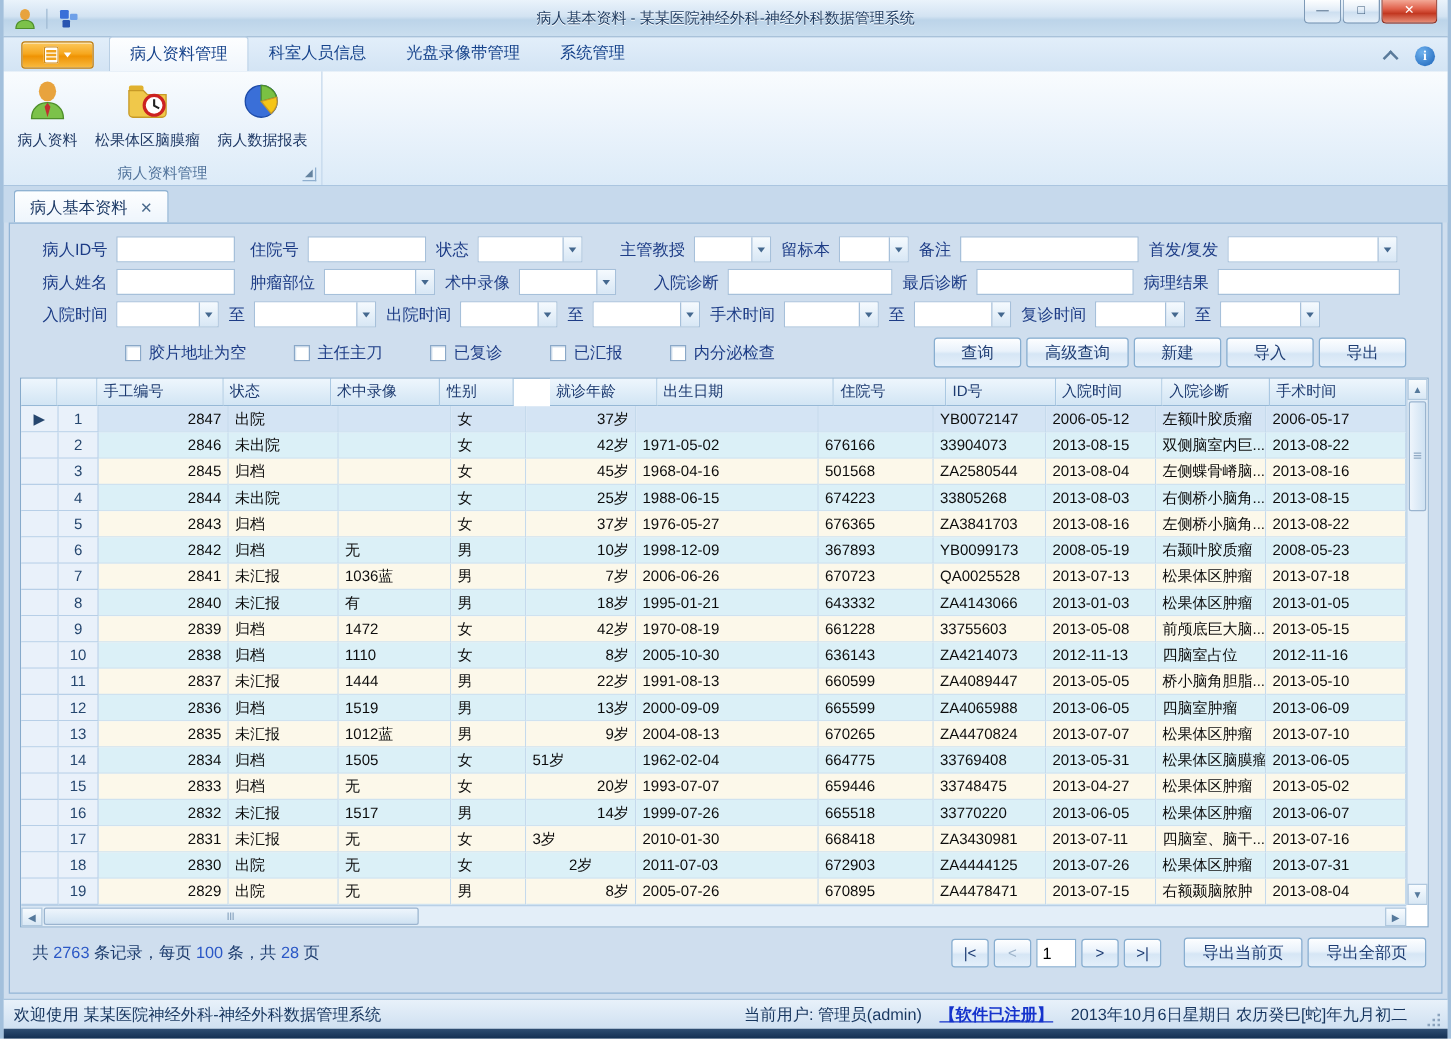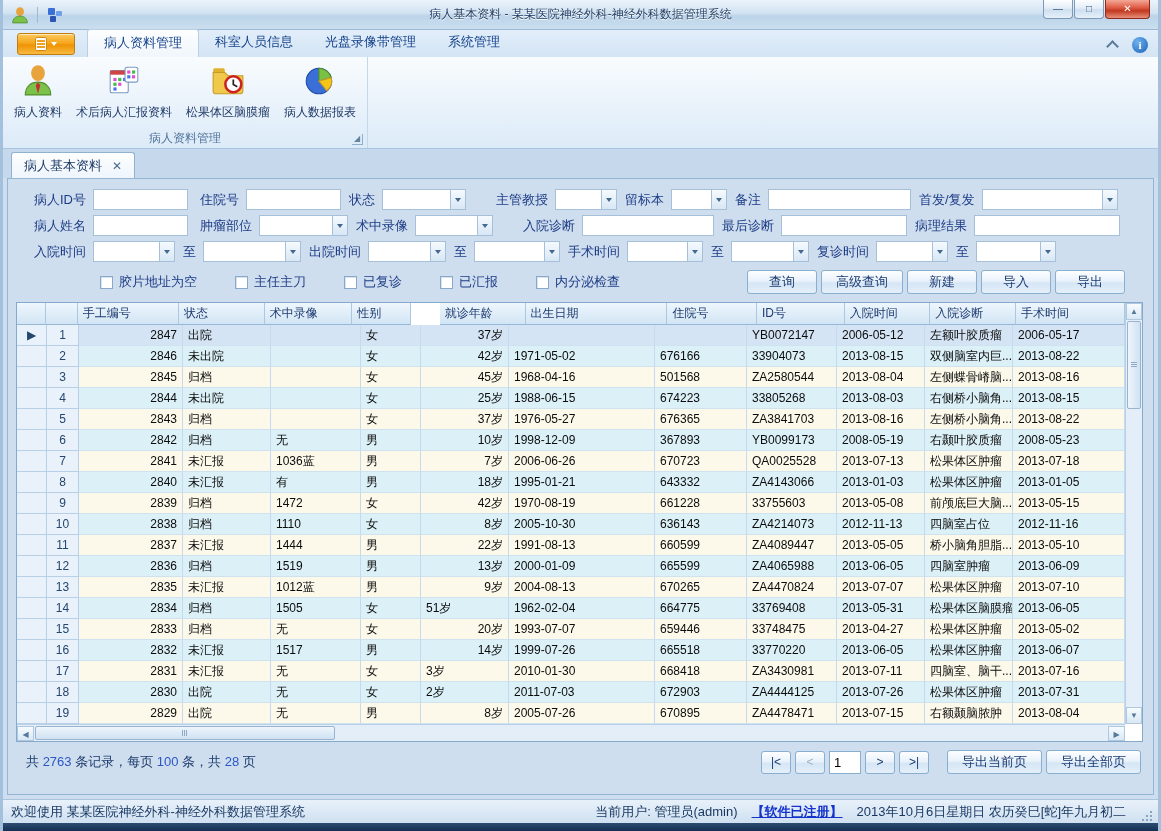--- a/index.html
+++ b/index.html
@@ -210,38 +210,20 @@
           <div class="rbtn">
             <span class="ricon"><svg viewBox="0 0 32 32">
                 <ellipse cx="16" cy="9.5" rx="6.5" ry="7.5" fill="#e8a33d"></ellipse>
                 <path d="M4 30c0-8 5.5-12 12-12s12 4 12 12z" fill="#7cc24a" stroke="#4e8f2a"></path>
                 <path d="M16 18l-2.2 3 2.2 8 2.2-8z" fill="#c23030"></path>
               </svg></span>
             <span class="rlabel">病人资料</span>
           </div>
           <div class="rbtn">
             <span class="ricon"><svg viewBox="0 0 32 32">
-                <rect x="3" y="7" width="17" height="21" rx="2" fill="#fff" stroke="#7a9ac0"></rect>
-                <rect x="3" y="7" width="17" height="4" fill="#cc4444"></rect>
-                <rect x="6" y="14" width="3" height="3" fill="#e14fd0"></rect>
-                <rect x="10.5" y="14" width="3" height="3" fill="#44bb44"></rect>
-                <rect x="15" y="14" width="3" height="3" fill="#4477ee"></rect>
-                <rect x="6" y="18.5" width="3" height="3" fill="#44bb44"></rect>
-                <rect x="10.5" y="18.5" width="3" height="3" fill="#e14fd0"></rect>
-                <rect x="6" y="23" width="3" height="3" fill="#4477ee"></rect>
-                <rect x="17" y="4" width="12" height="14" rx="2" fill="#fff" stroke="#7a9ac0"></rect>
-                <rect x="19" y="7" width="3" height="3" fill="#e14fd0"></rect>
-                <rect x="23.5" y="7" width="3" height="3" fill="#44bb44"></rect>
-                <rect x="19" y="11.5" width="3" height="3" fill="#4477ee"></rect>
-                <rect x="23.5" y="11.5" width="3" height="3" fill="#e14fd0"></rect>
-              </svg></span>
-            <span class="rlabel">术后病人汇报资料</span>
-          </div>
-          <div class="rbtn">
-            <span class="ricon"><svg viewBox="0 0 32 32">
                 <rect x="2" y="5" width="11" height="6" rx="1.5" fill="#e0b12f"></rect>
                 <path d="M2 9h11l3 3h14v14a3 3 0 0 1-3 3H5a3 3 0 0 1-3-3z" fill="#f0c84a" stroke="#c79a27"></path>
                 <circle cx="21" cy="20" r="7.5" fill="#fff" stroke="#cc2222" stroke-width="2.4"></circle>
                 <path d="M21 15.5v4.8l3.8 2" stroke="#222" stroke-width="1.6" fill="none"></path>
               </svg></span>
             <span class="rlabel">松果体区脑膜瘤</span>
           </div>
           <div class="rbtn">
             <span class="ricon"><svg viewBox="0 0 32 32">
                 <circle cx="15" cy="17" r="12" fill="#3a6fd8" stroke="#1d4ba8"></circle>
@@ -605,21 +587,21 @@
                 <div class="dcell" style="width: 112px;">2013-05-10</div>
               </div>
               <div class="grow r-cyan">
                 <div class="icell" style="width: 30px;"></div>
                 <div class="ncell" style="width: 32px;">12</div>
                 <div class="dcell" style="width: 104px; text-align: right;">2836</div>
                 <div class="dcell" style="width: 88px;">归档</div>
                 <div class="dcell" style="width: 90px;">1519</div>
                 <div class="dcell" style="width: 60px;">男</div>
                 <div class="dcell" style="width: 88px; text-align: right;">13岁</div>
-                <div class="dcell" style="width: 146px;">2000-01-09</div>
+                <div class="dcell" style="width: 146px;">2000-09-09</div>
                 <div class="dcell" style="width: 92px;">665599</div>
                 <div class="dcell" style="width: 90px;">ZA4065988</div>
                 <div class="dcell" style="width: 88px;">2013-06-05</div>
                 <div class="dcell" style="width: 88px;">四脑室肿瘤</div>
                 <div class="dcell" style="width: 112px;">2013-06-09</div>
               </div>
               <div class="grow r-cream">
                 <div class="icell" style="width: 30px;"></div>
                 <div class="ncell" style="width: 32px;">13</div>
                 <div class="dcell" style="width: 104px; text-align: right;">2835</div>
@@ -694,21 +676,21 @@
                 <div class="dcell" style="width: 88px;">四脑室、脑干...</div>
                 <div class="dcell" style="width: 112px;">2013-07-16</div>
               </div>
               <div class="grow r-cyan">
                 <div class="icell" style="width: 30px;"></div>
                 <div class="ncell" style="width: 32px;">18</div>
                 <div class="dcell" style="width: 104px; text-align: right;">2830</div>
                 <div class="dcell" style="width: 88px;">出院</div>
                 <div class="dcell" style="width: 90px;">无</div>
                 <div class="dcell" style="width: 60px;">女</div>
-                <div class="dcell" style="width: 88px; text-align: left;">2岁</div>
+                <div class="dcell" style="width: 88px; text-align: center;">2岁</div>
                 <div class="dcell" style="width: 146px;">2011-07-03</div>
                 <div class="dcell" style="width: 92px;">672903</div>
                 <div class="dcell" style="width: 90px;">ZA4444125</div>
                 <div class="dcell" style="width: 88px;">2013-07-26</div>
                 <div class="dcell" style="width: 88px;">松果体区肿瘤</div>
                 <div class="dcell" style="width: 112px;">2013-07-31</div>
               </div>
               <div class="grow r-cream">
                 <div class="icell" style="width: 30px;"></div>
                 <div class="ncell" style="width: 32px;">19</div>

